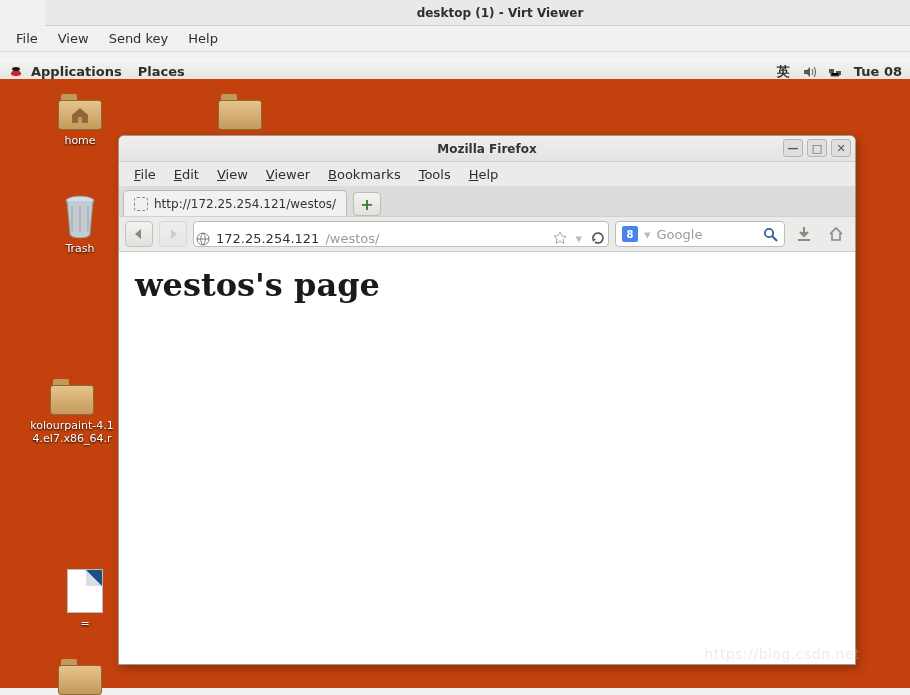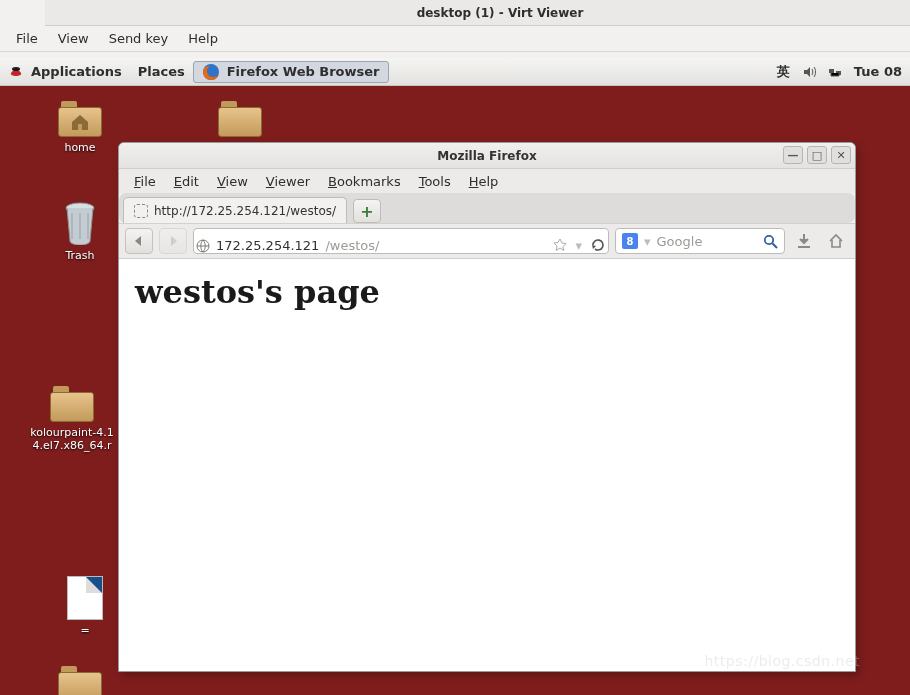--- a/index.html
+++ b/index.html
@@ -51,23 +51,23 @@
   .ghat {
     width: 16px; height: 16px;
   }
   .ffx-icon {
     width: 18px; height: 18px;
   }
   .tray-ic { width: 14px; height: 14px; color: #555; }
 
   
   .desktop {
-    position: absolute; left: 0; top: 86px;
+    position: absolute; left: 0; top: 79px;
     width: 910px; height: 609px;
-    background: #7f1d1d;
+    background: #c2410c;
   }
   .dicon {
     position: absolute; width: 90px;
     text-align: center;
     font-size: 11px; color: #fff;
     text-shadow: 0 1px 2px #000;
   }
   .dicon .ic {
     display: block; margin: 0 auto 4px auto;
   }
@@ -120,21 +120,21 @@
   .ffx-menubar {
     height: 24px; display: flex; align-items: center;
     padding: 0 6px; font-size: 13px; color: #2e2e2e;
     background: #ecebe9;
   }
   .ffx-menubar .mitem { padding: 2px 9px; }
   .ffx-menubar .ul:first-letter { text-decoration: underline; }
 
   .ffx-tabs {
     height: 30px; display: flex; align-items: flex-end;
-    background: #dedcda; padding: 0 4px; border-radius: 7px;
+    background: #dedcda; padding: 0 4px;
   }
   .tab {
     height: 26px; background: #f2f1f0;
     border: 1px solid #bdbcb9; border-bottom: none;
     border-radius: 5px 5px 0 0;
     padding: 0 10px; display: flex; align-items: center; gap: 6px;
     font-size: 12px; color: #333;
     min-width: 220px;
   }
   .tab .dotted { width: 14px; height: 14px; border: 1px dashed #888; border-radius: 3px; }
@@ -220,27 +220,20 @@
   <div class="left">
     <span class="pitem">
       <svg class="ghat" viewBox="0 0 16 16">
           <path fill="#c82327" d="M3 9c2-4 8-4 10 0 1 2-2 3-5 3s-6-1-5-3z"></path>
           <ellipse cx="8" cy="5" rx="4" ry="2" fill="#1a1a1a"></ellipse>
         </svg>
       <span>Applications</span>
     </span>
     <span class="pitem">
       <span>Places</span>
-    </span>
-    <span class="pitem active">
-      <svg class="ffx-icon" viewBox="0 0 18 18">
-          <circle cx="9" cy="9" r="8" fill="#3073c9"></circle>
-          <path d="M1 9c0 5 4 8 8 8 4 0 7-2 8-6-1 2-3 3-6 3-4 0-6-3-6-6 0-2 1-4 3-5-4 0-7 2-7 6z" fill="#e46a1a"></path>
-        </svg>
-      <span>Firefox Web Browser</span>
     </span>
   </div>
   <div class="right">
     <span>英</span>
     <svg class="tray-ic" viewBox="0 0 14 14">
         <path fill="#555" d="M2 5h3l3-3v10l-3-3H2z"></path>
         <path stroke="#555" fill="none" d="M10 4c1 1 1 5 0 6M12 2c2 2 2 8 0 10"></path>
       </svg>
     <svg class="tray-ic" viewBox="0 0 14 14">
         <rect x="1" y="4" width="5" height="4" fill="#555"></rect>

